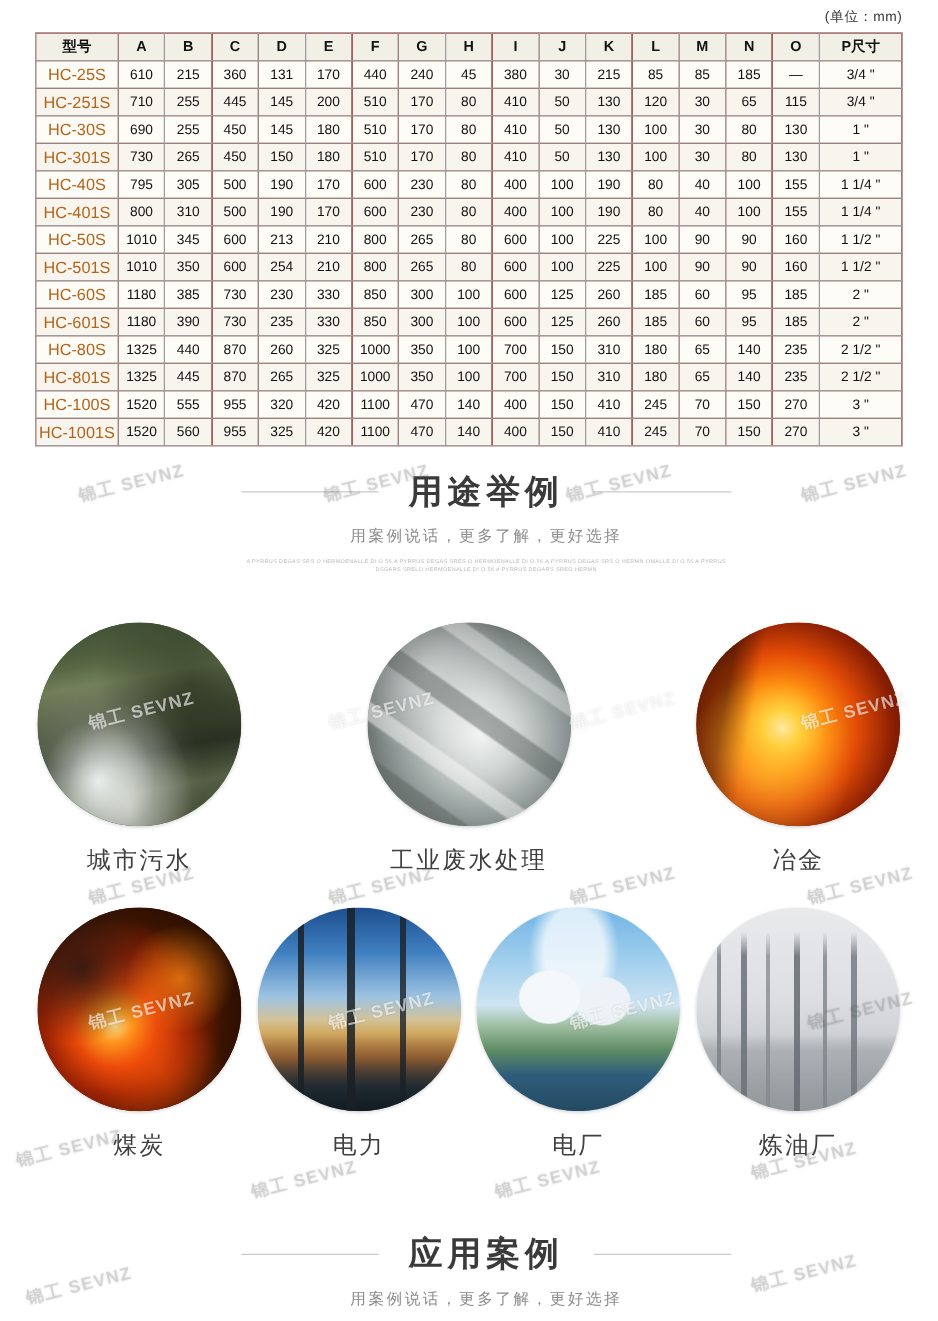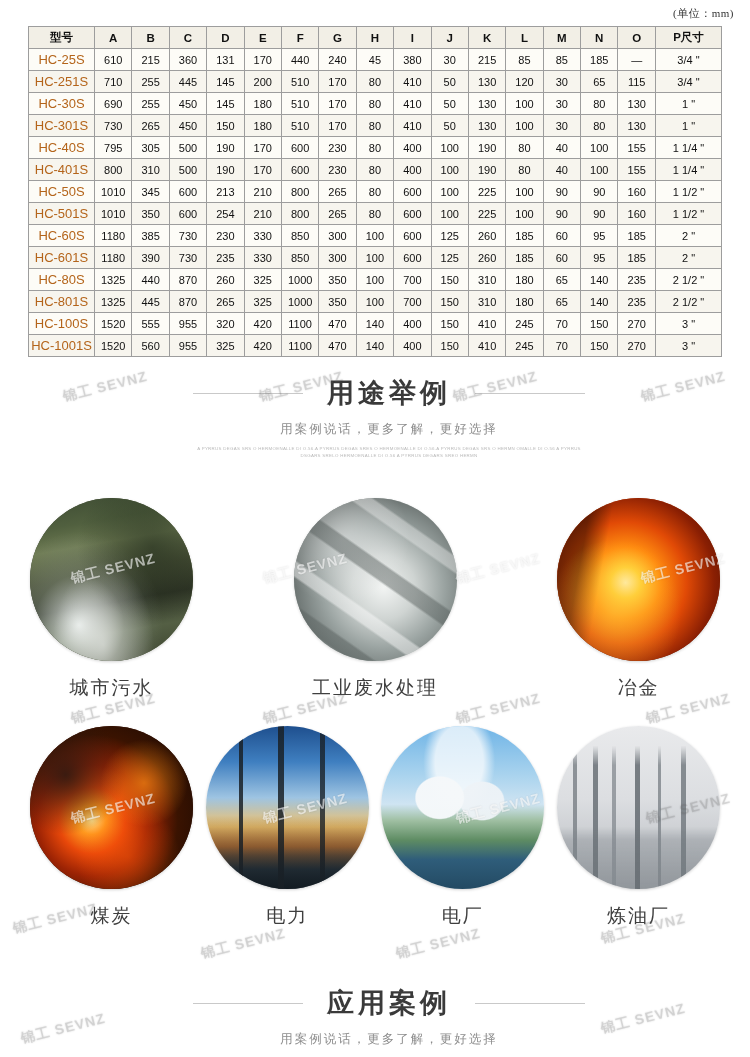--- a/index.html
+++ b/index.html
@@ -14,25 +14,24 @@
     position: relative;
     width: 750px;
     height: 1057px;
     background: #fff;
   }
 
   
   .unit-note {
     position: absolute;
     top: 6px;
-    right: 16px;
+    right: 28px;
     font-size: 11px;
     color: #333;
     letter-spacing: 0.5px;
-    font-family: Liberation Serif, serif;
   }
 
   
   .spec-table-wrap {
     position: absolute;
     top: 26px;
     left: 28px;
     width: 694px;
   }
   table.spec {

